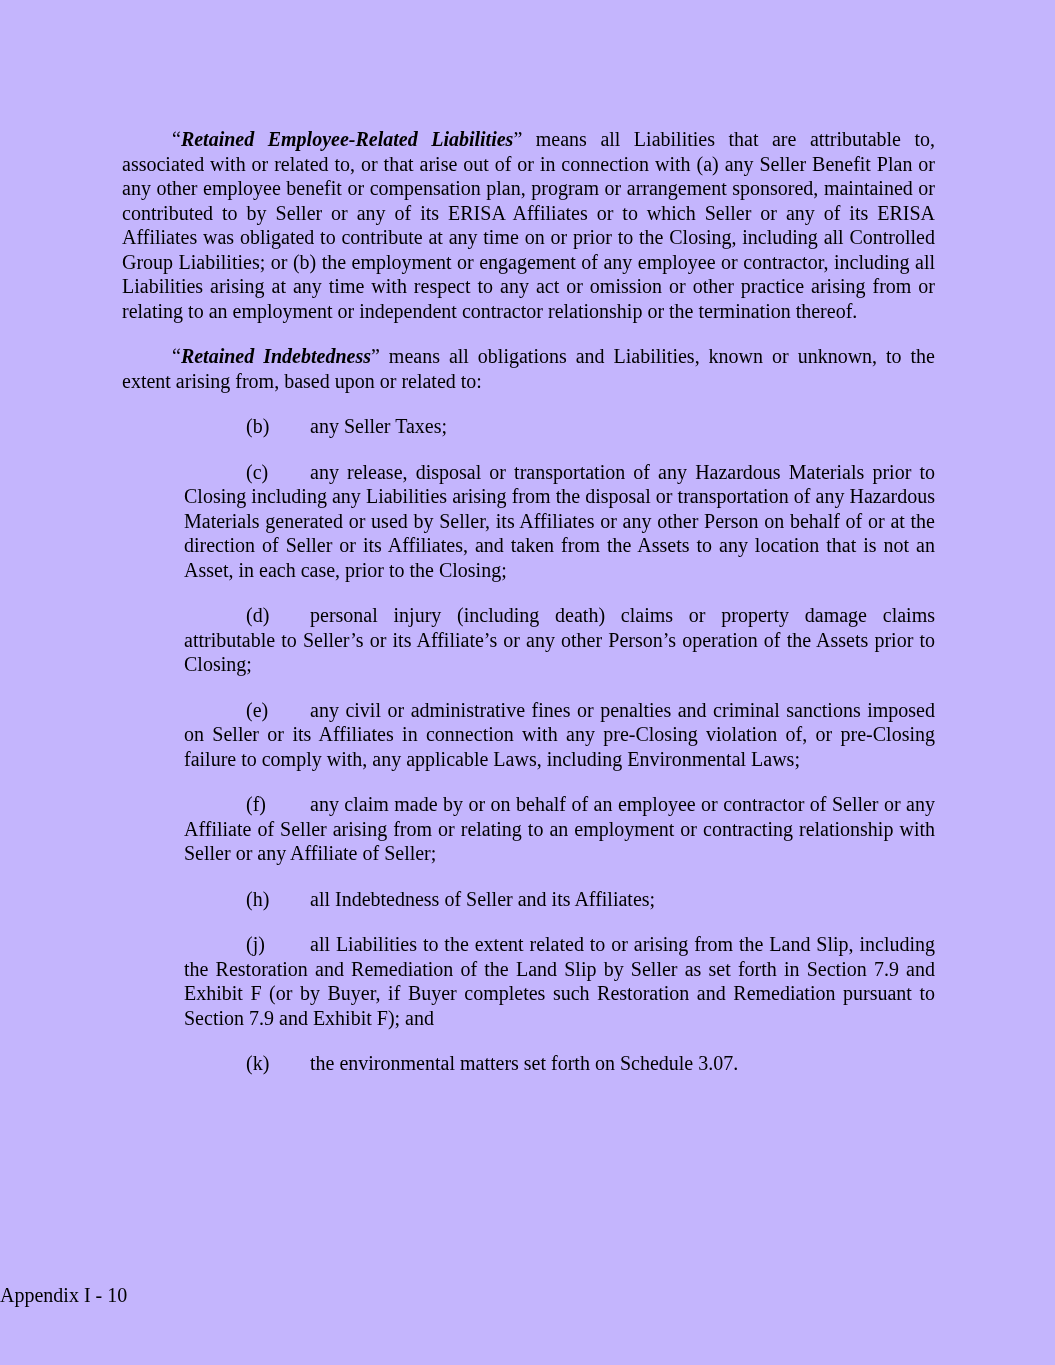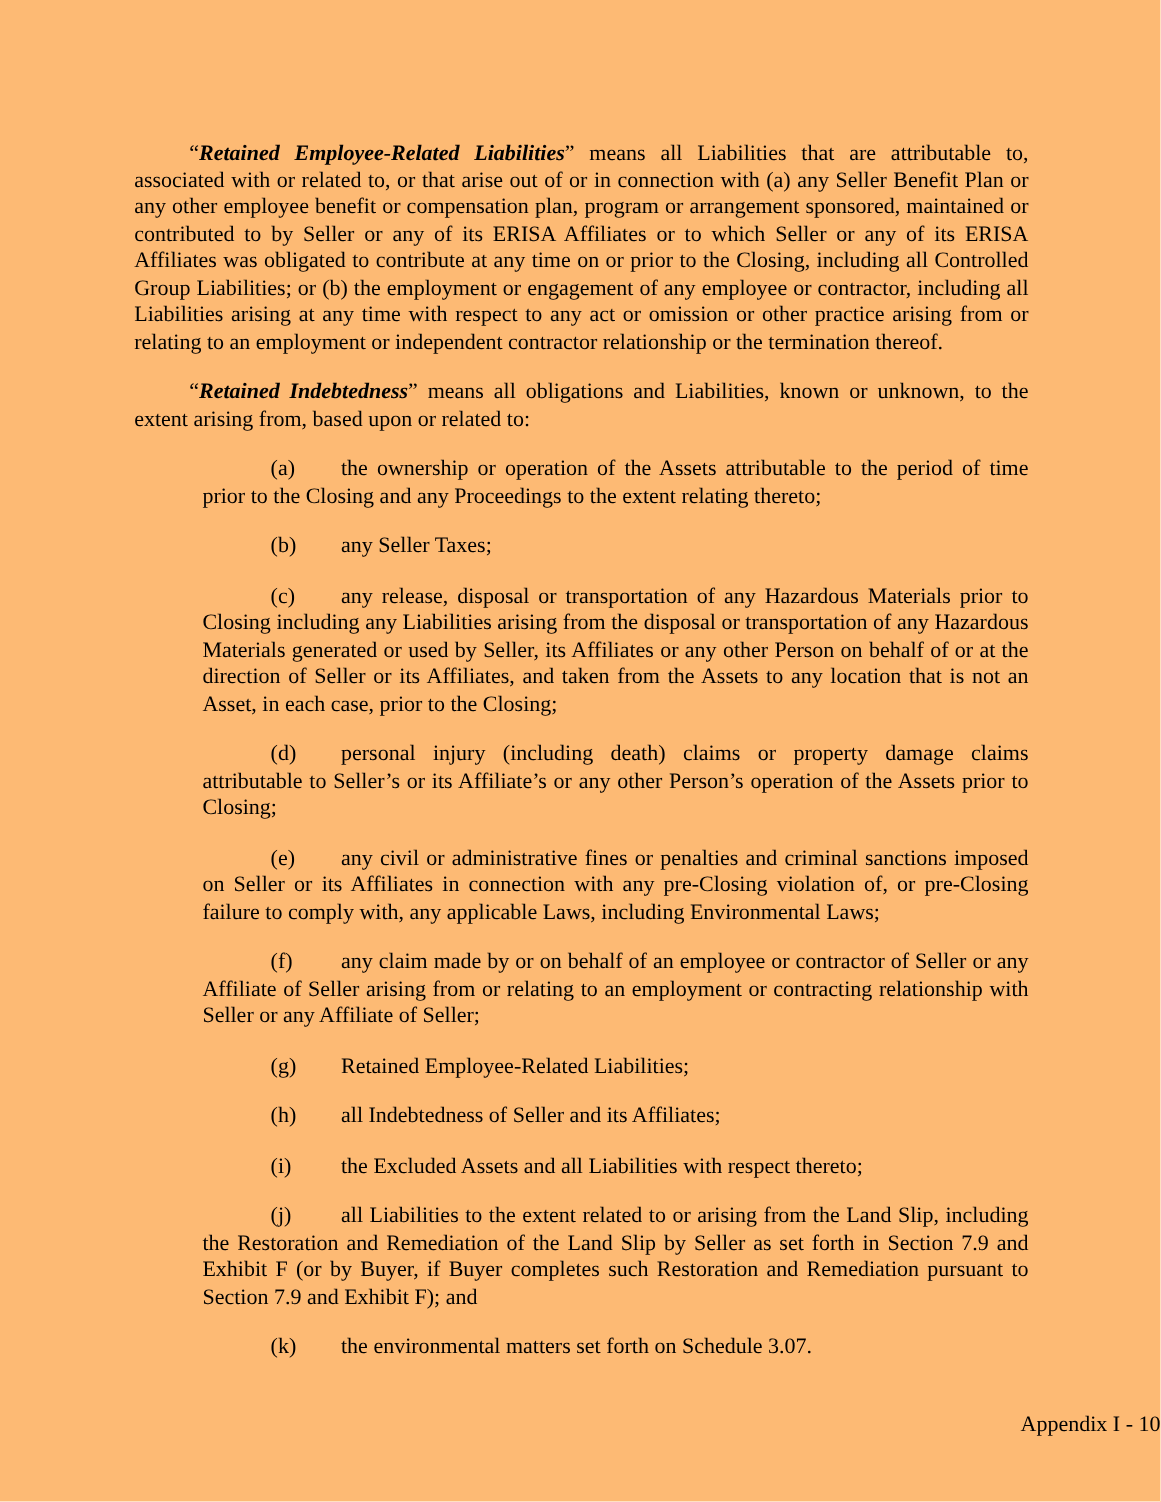--- a/index.html
+++ b/index.html
@@ -1,20 +1,20 @@
 <!DOCTYPE html>
 <html><head>
 <meta charset="utf-8">
 <style>
   html, body { margin: 0; padding: 0; background: #ffffff; }
   .page {
     position: relative;
     width: 1055px;
     height: 1365px;
-    background: #fdba74;
+    background: #c4b5fd;
     color: #000000;
     font-family: "Liberation Serif", "DejaVu Serif", serif;
     font-size: 20px;
     line-height: 24.5px;
     overflow: hidden;
   }
   .content {
     position: absolute;
     top: 127px;
     left: 122px;
@@ -37,50 +37,47 @@
     text-indent: 0;
   }
   .seg-normal { font-weight: normal; font-style: normal; }
   .seg-bold-italic { font-weight: bold; font-style: italic; }
   .seg-underline { }
   .footer {
     position: absolute;
     top: 1283px;
     left: 0;
     width: 100%;
-    text-align: right;
+    text-align: left;
   }
 </style>
 </head>
 <body>
 
 <div class="page">
   <div class="content">
 
     <p class="body-para"><span class="seg-normal">“</span><span class="seg-bold-italic">Retained Employee-Related Liabilities</span><span class="seg-normal">” means all Liabilities that are attributable to, associated with or related to, or that arise out of or in connection with (a) any Seller Benefit Plan or any other employee benefit or compensation plan, program or arrangement sponsored, maintained or contributed to by Seller or any of its ERISA Affiliates or to which Seller or any of its ERISA Affiliates was obligated to contribute at any time on or prior to the Closing, including all Controlled Group Liabilities; or (b) the employment or engagement of any employee or contractor, including all Liabilities arising at any time with respect to any act or omission or other practice arising from or relating to an employment or independent contractor relationship or the termination thereof.</span></p>
 
     <p class="body-para"><span class="seg-normal">“</span><span class="seg-bold-italic">Retained Indebtedness</span><span class="seg-normal">” means all obligations and Liabilities, known or unknown, to the extent arising from, based upon or related to:</span></p>
 
-    <p class="list-item"><span class="list-label">(a)</span><span><span class="seg-normal">the ownership or operation of the Assets attributable to the period of time prior to the Closing and any Proceedings to the extent relating thereto;</span></span></p>
 
     <p class="list-item"><span class="list-label">(b)</span><span><span class="seg-normal">any Seller Taxes;</span></span></p>
 
     <p class="list-item"><span class="list-label">(c)</span><span><span class="seg-normal">any release, disposal or transportation of any Hazardous Materials prior to Closing including any Liabilities arising from the disposal or transportation of any Hazardous Materials generated or used by Seller, its Affiliates or any other Person on behalf of or at the direction of Seller or its Affiliates, and taken from the Assets to any location that is not an Asset, in each case, prior to the Closing;</span></span></p>
 
     <p class="list-item"><span class="list-label">(d)</span><span><span class="seg-normal">personal injury (including death) claims or property damage claims attributable to Seller’s or its Affiliate’s or any other Person’s operation of the Assets prior to Closing;</span></span></p>
 
     <p class="list-item"><span class="list-label">(e)</span><span><span class="seg-normal">any civil or administrative fines or penalties and criminal sanctions imposed on Seller or its Affiliates in connection with any pre-Closing violation of, or pre-Closing failure to comply with, any applicable Laws, including Environmental Laws;</span></span></p>
 
     <p class="list-item"><span class="list-label">(f)</span><span><span class="seg-normal">any claim made by or on behalf of an employee or contractor of Seller or any Affiliate of Seller arising from or relating to an employment or contracting relationship with Seller or any Affiliate of Seller;</span></span></p>
 
-    <p class="list-item"><span class="list-label">(g)</span><span><span class="seg-normal">Retained Employee-Related Liabilities;</span></span></p>
 
     <p class="list-item"><span class="list-label">(h)</span><span><span class="seg-normal">all Indebtedness of Seller and its Affiliates;</span></span></p>
 
-    <p class="list-item"><span class="list-label">(i)</span><span><span class="seg-normal">the Excluded Assets and all Liabilities with respect thereto;</span></span></p>
 
     <p class="list-item"><span class="list-label">(j)</span><span><span class="seg-normal">all Liabilities to the extent related to or arising from the Land Slip, including the Restoration and Remediation of the Land Slip by Seller as set forth in </span><span class="seg-underline">Section 7.9</span><span class="seg-normal"> and </span><span class="seg-underline">Exhibit F</span><span class="seg-normal"> (or by Buyer, if Buyer completes such Restoration and Remediation pursuant to </span><span class="seg-underline">Section 7.9</span><span class="seg-normal"> and </span><span class="seg-underline">Exhibit F</span><span class="seg-normal">); and</span></span></p>
 
     <p class="list-item"><span class="list-label">(k)</span><span><span class="seg-normal">the environmental matters set forth on </span><span class="seg-underline">Schedule 3.07</span><span class="seg-normal">.</span></span></p>
 
   </div>
 
   <div class="footer">
     <span>Appendix I - 10</span>
   </div>

